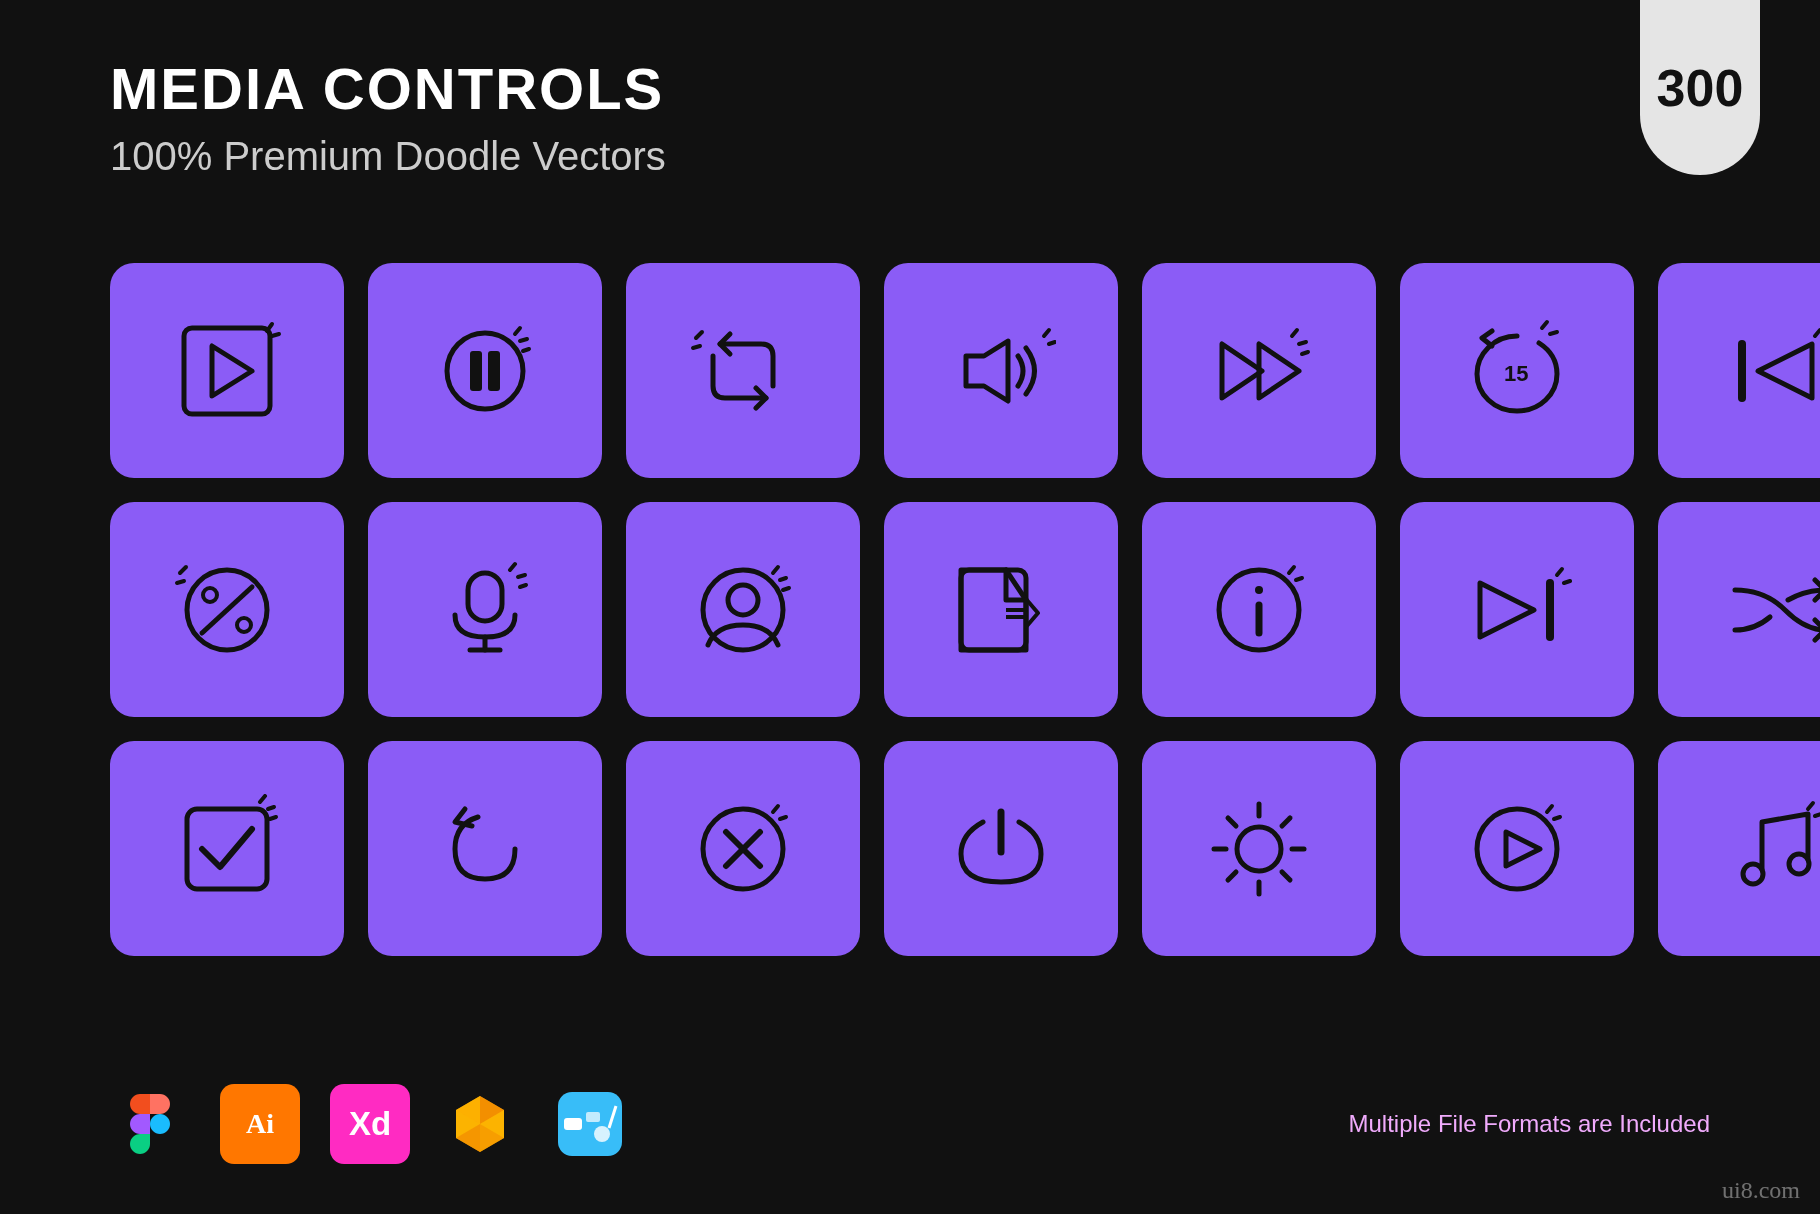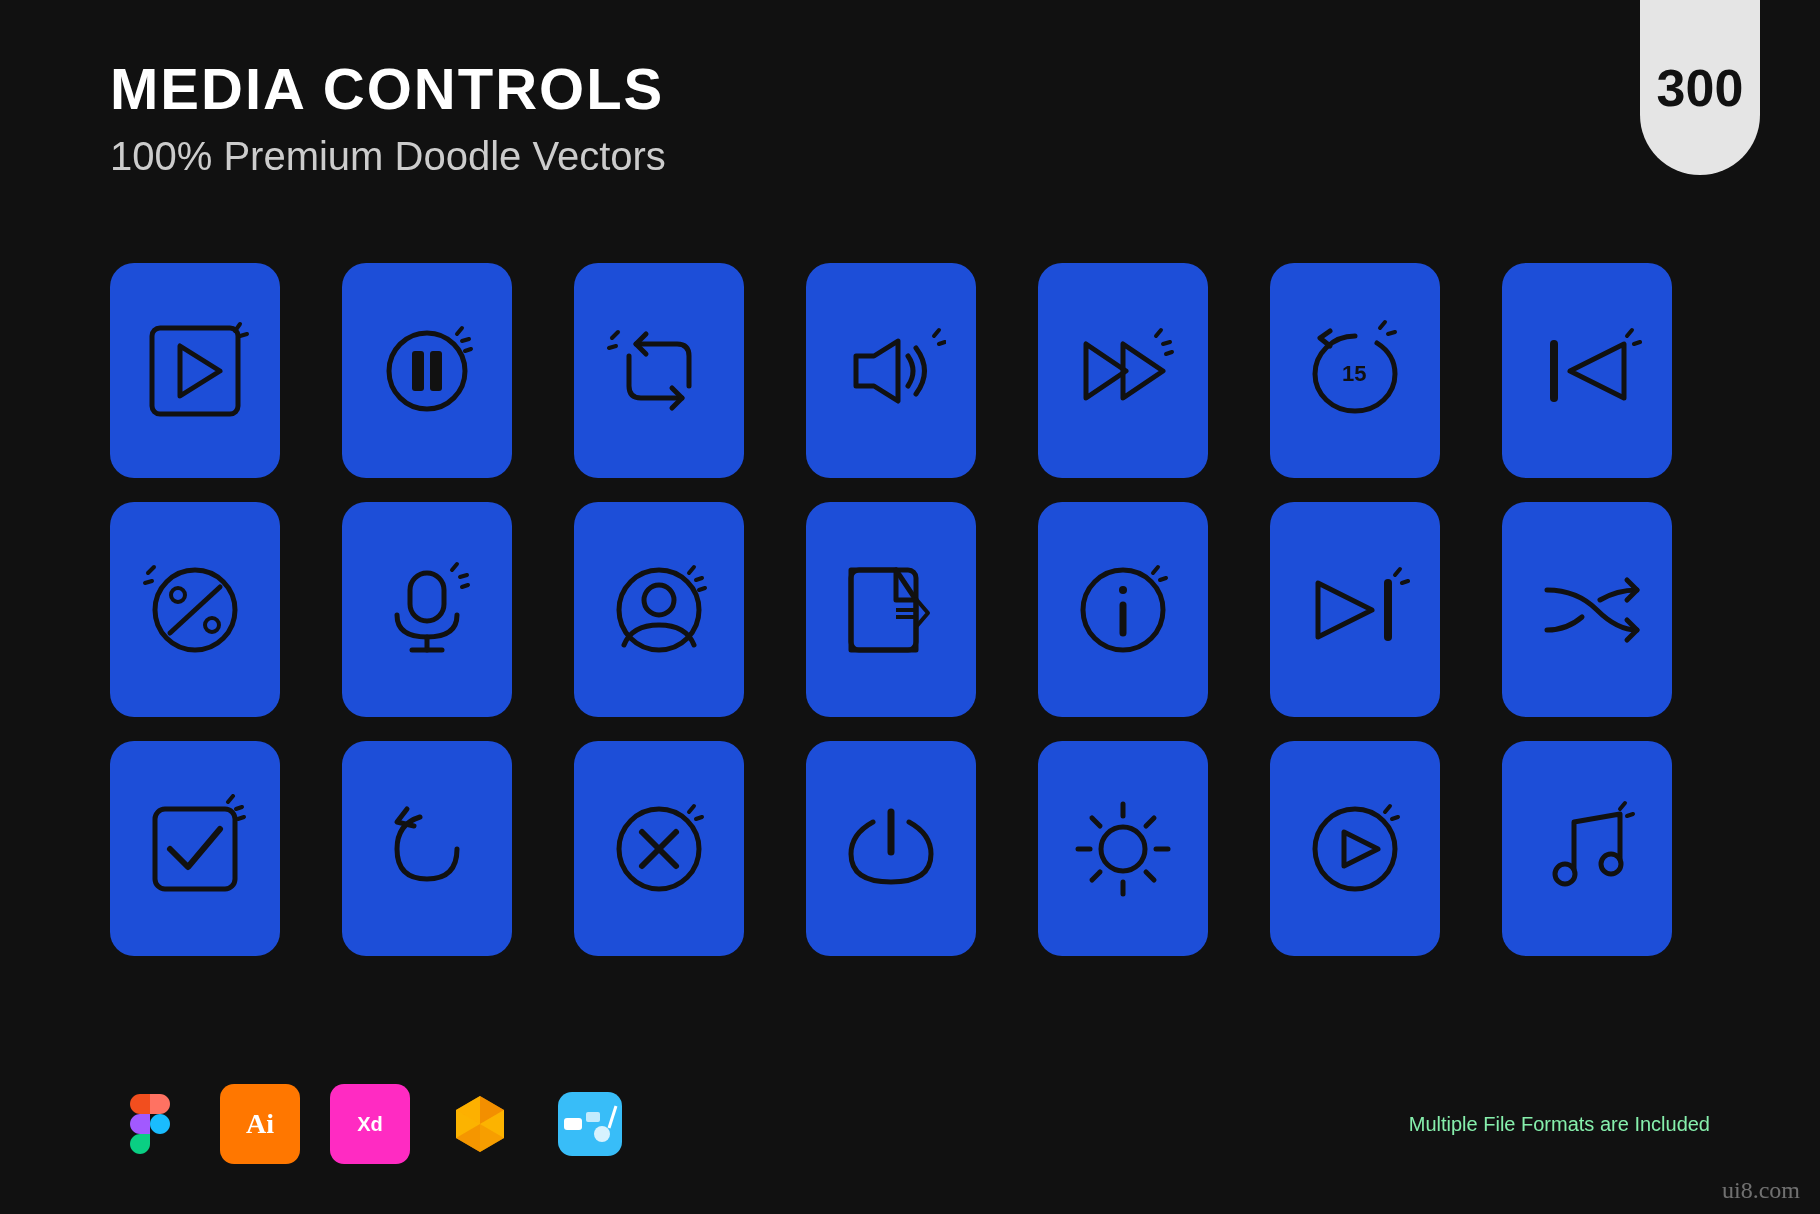--- a/index.html
+++ b/index.html
@@ -59,23 +59,23 @@
 
     
     .icon-grid {
       display: grid;
       grid-template-columns: repeat(7, 1fr);
       gap: 24px;
       margin-bottom: 60px;
     }
 
     .icon-card {
-      background: #1d4ed8;
+      background: #8b5cf6;
       border-radius: 24px;
-      width: 170px;
+      width: 234px;
       height: 215px;
       display: flex;
       align-items: center;
       justify-content: center;
       position: relative;
     }
 
     .icon-card svg {
       width: 110px;
       height: 110px;
@@ -112,22 +112,22 @@
 
     .figma-icon {
       background: transparent;
     }
     .ai-icon { background: #FF7700; }
     .xd-icon { background: #FF2BC2; }
     .sketch-icon { background: transparent; }
     .other-icon { background: transparent; }
 
     .bottom-text {
-      font-size: 20px;
-      color: #86efac;
+      font-size: 24px;
+      color: #f0abfc;
       font-family: Arial, sans-serif;
     }
 
     .watermark {
       position: absolute;
       bottom: 10px;
       right: 20px;
       font-size: 24px;
       color: rgba(255,255,255,0.4);
       font-family: Liberation Serif, serif;
@@ -369,21 +369,21 @@
           <path d="M3 12C3 16.418 6.582 20 11 20H19V4H11C6.582 4 3 7.582 3 12Z" fill="#F24E1E"></path>
           <path d="M3 28C3 32.418 6.582 36 11 36H19V20H11C6.582 20 3 23.582 3 28Z" fill="#A259FF"></path>
         </svg>
       </div>
 
       <div class="format-icon ai-icon">
         <span style="font-size:28px; font-weight:900; color:white; font-family: Georgia, serif;">Ai</span>
       </div>
 
       <div class="format-icon xd-icon">
-        <span style="font-size:20px; font-weight:900; color:white; font-family: Arial, sans-serif;">Xd</span>
+        <span style="font-size:33px; font-weight:900; color:white; font-family: Arial, sans-serif;">Xd</span>
       </div>
 
       <div class="format-icon sketch-icon">
         <svg width="72" height="72" viewBox="0 0 72 72" fill="none" xmlns="http://www.w3.org/2000/svg">
           <polygon points="36,8 60,22 60,50 36,64 12,50 12,22" fill="#FDB300" stroke="none"></polygon>
           <polygon points="36,8 60,22 36,36" fill="#EA6C00" opacity="0.5"></polygon>
           <polygon points="36,8 12,22 36,36" fill="#FDAD00" opacity="0.6"></polygon>
           <polygon points="36,36 60,22 60,50 36,64 12,50 12,22" fill="#FDB300" opacity="0.3"></polygon>
           <polygon points="36,36 36,64 12,50" fill="#EC6C00" opacity="0.4"></polygon>
           <polygon points="36,36 36,64 60,50" fill="#EA6C00" opacity="0.3"></polygon>

